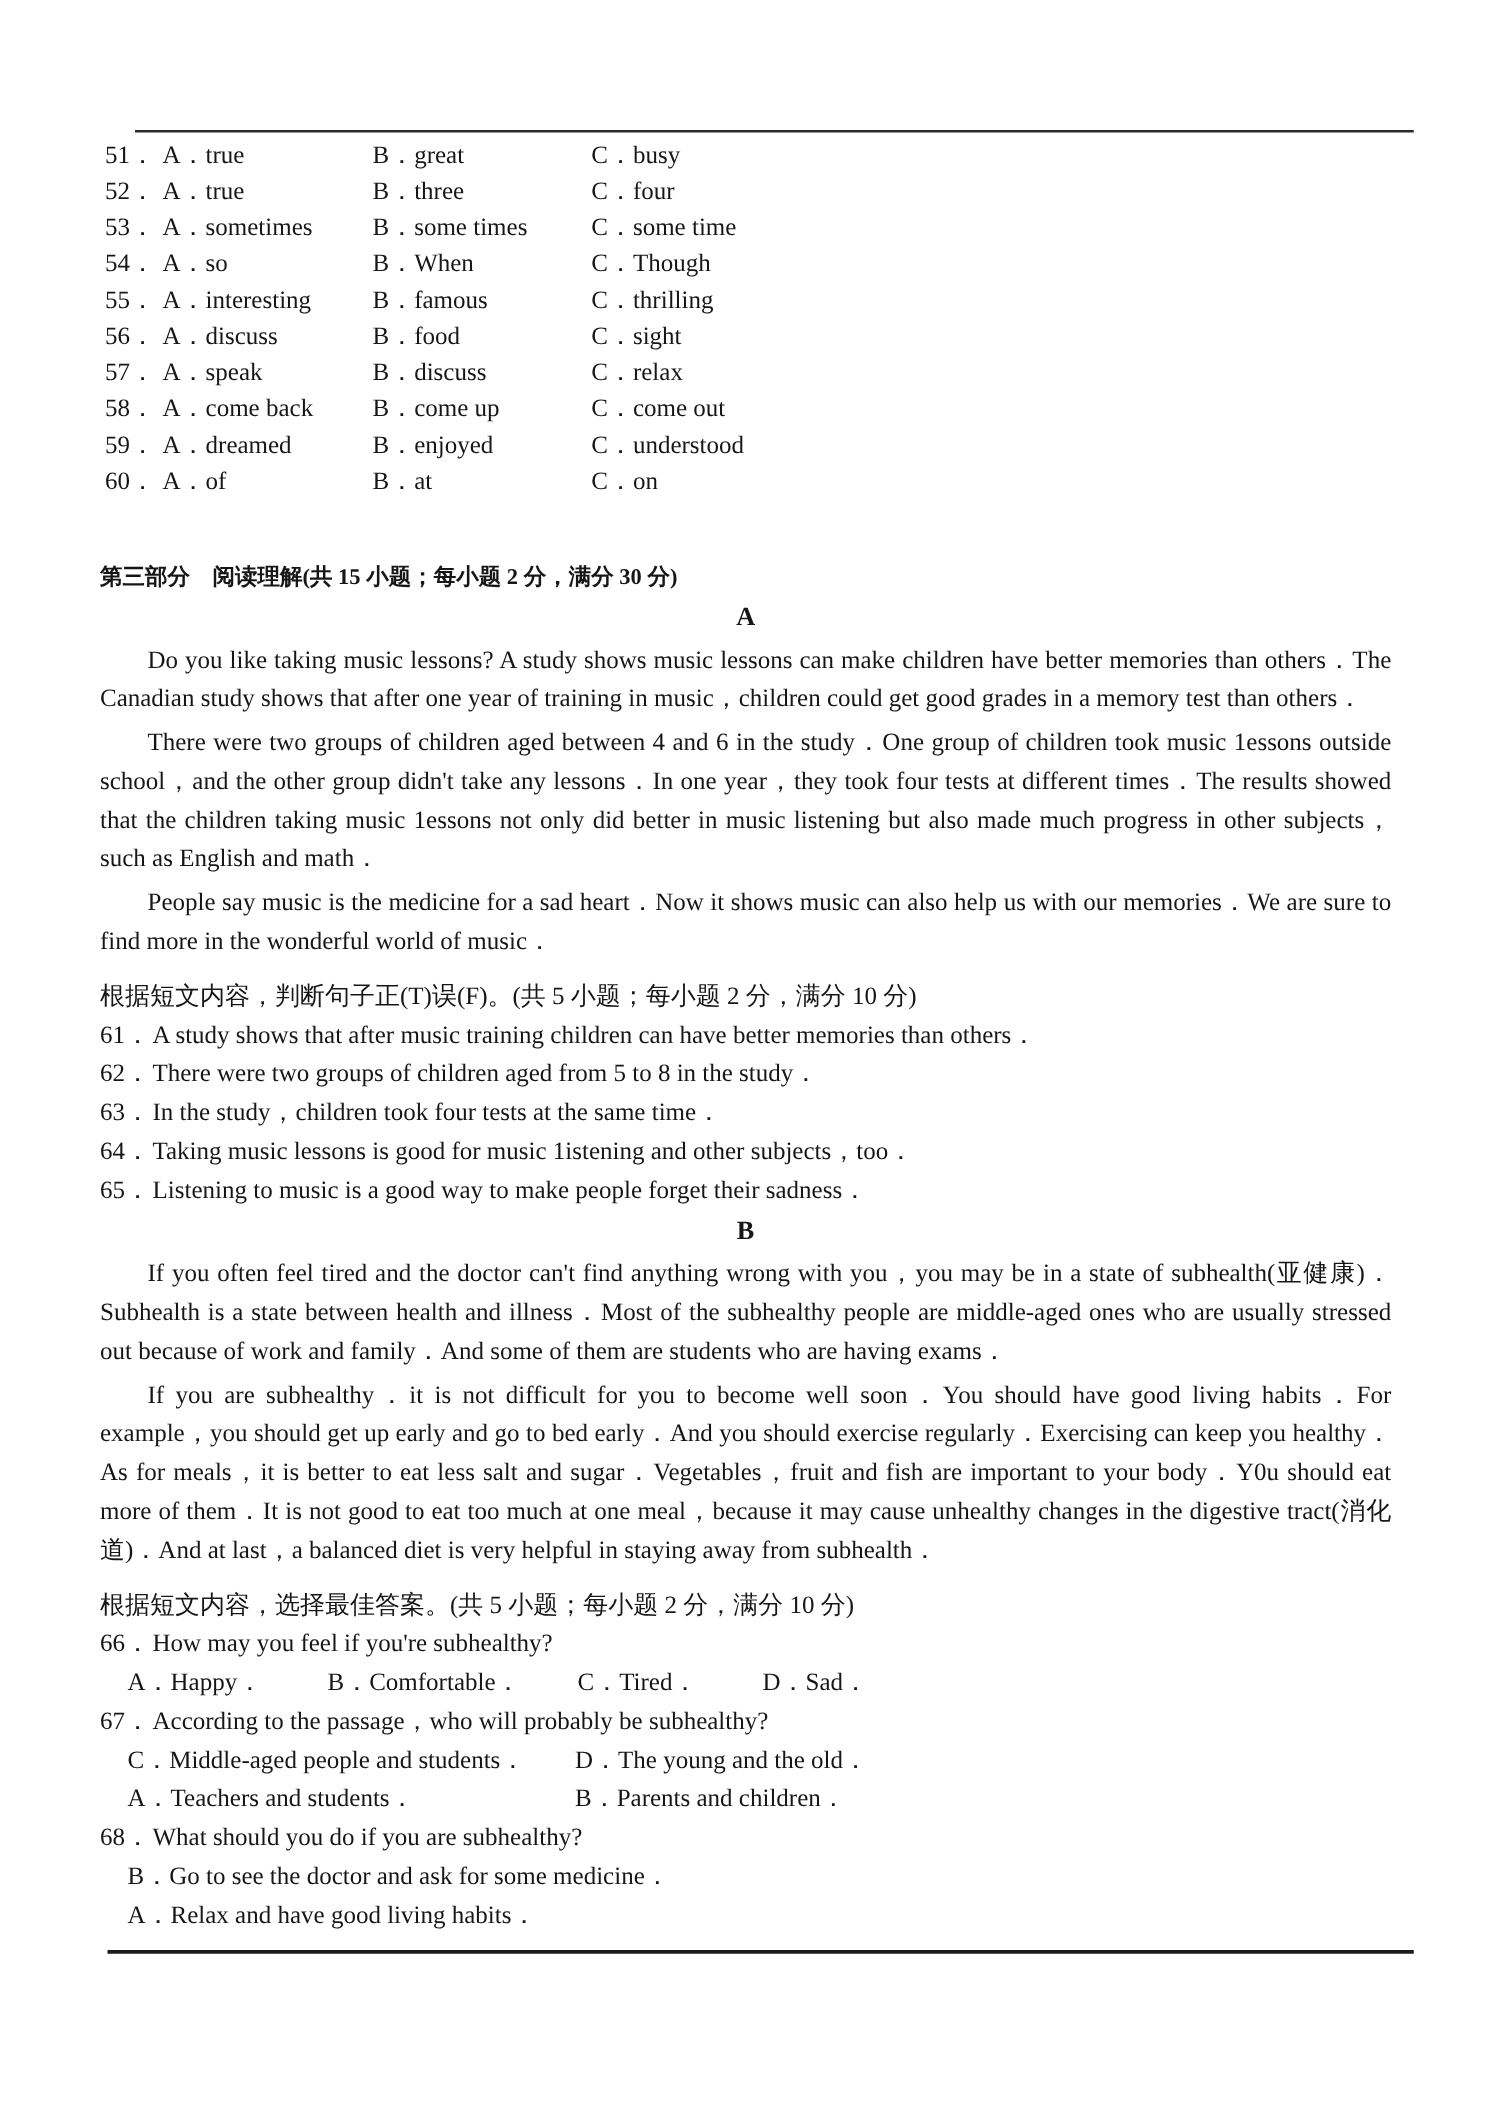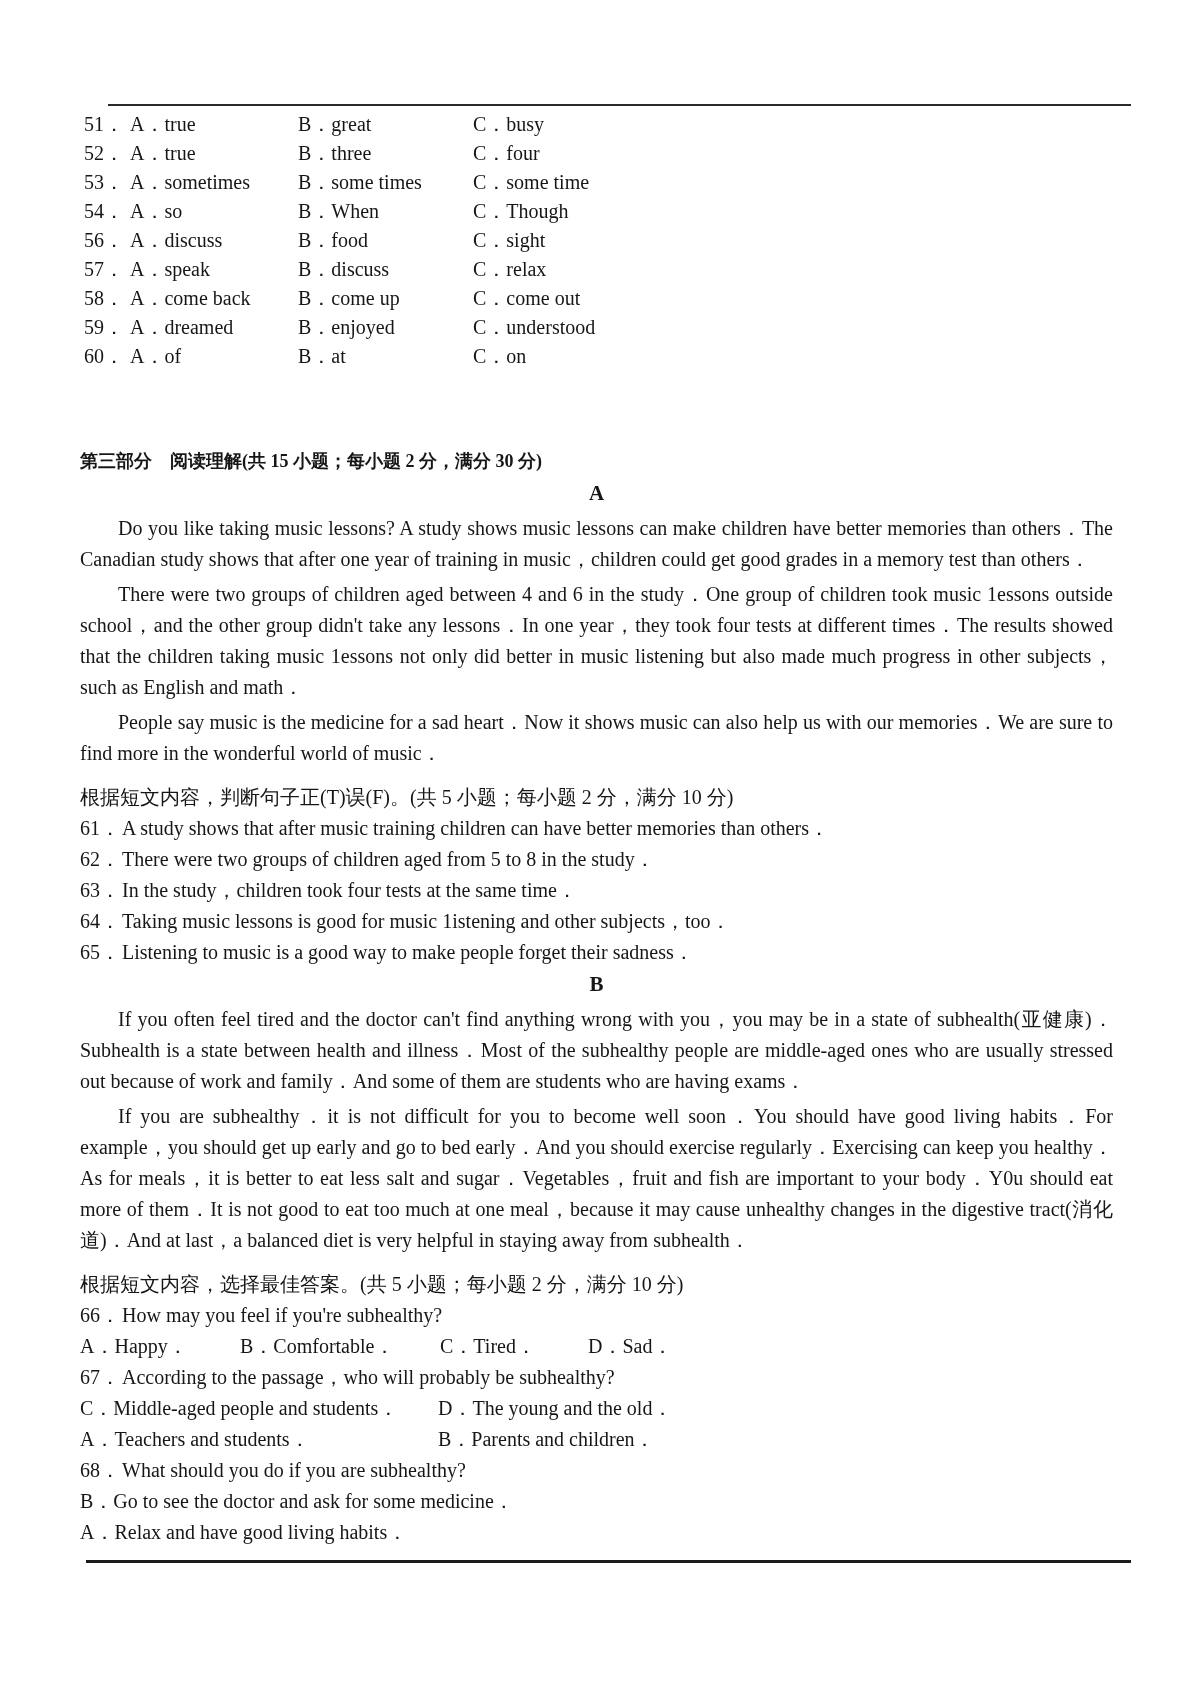--- a/index.html
+++ b/index.html
@@ -21,38 +21,39 @@
   .cc{display:inline-block;}
 
   
   .main{position:absolute;left:80px;top:446px;width:1033px;font-size:20px;line-height:31px;}
   .section-title{font-weight:bold;font-size:18px;line-height:31px;}
   .passage-label{text-align:center;font-weight:bold;font-size:21px;line-height:31px;margin-top:1px;}
   .para{margin:4px 0 0 0;text-indent:38px;text-align:justify;}
   .instruction{margin-top:13px;line-height:31px;}
   .q{line-height:31px;white-space:nowrap;}
   .qn{display:inline-block;width:42px;}
-  .opt-row{line-height:31px;white-space:nowrap;font-family:Liberation Serif, serif;}
+  .opt-row{line-height:31px;margin-left:22px;white-space:nowrap;font-family:Liberation Serif, serif;}
   .o66a{display:inline-block;width:160px;}
   .o66b{display:inline-block;width:200px;}
   .o66c{display:inline-block;width:148px;}
   .o66d{display:inline-block;}
   .col1{display:inline-block;width:358px;}
   .col2{display:inline-block;}
 </style>
 </head>
 <body>
 
 <div class="rule top-rule"></div>
 
 <div class="cloze">
   <div class="cloze-row"><span class="cn">51．</span><span class="ca">A．true</span><span class="cb">B．great</span><span class="cc">C．busy</span></div>
   <div class="cloze-row"><span class="cn">52．</span><span class="ca">A．true</span><span class="cb">B．three</span><span class="cc">C．four</span></div>
   <div class="cloze-row"><span class="cn">53．</span><span class="ca">A．sometimes</span><span class="cb">B．some times</span><span class="cc">C．some time</span></div>
   <div class="cloze-row"><span class="cn">54．</span><span class="ca">A．so</span><span class="cb">B．When</span><span class="cc">C．Though</span></div>
+  <div class="cloze-row"><span class="cn">55．</span><span class="ca">A．interesting</span><span class="cb">B．famous</span><span class="cc">C．thrilling</span></div>
   <div class="cloze-row"><span class="cn">56．</span><span class="ca">A．discuss</span><span class="cb">B．food</span><span class="cc">C．sight</span></div>
   <div class="cloze-row"><span class="cn">57．</span><span class="ca">A．speak</span><span class="cb">B．discuss</span><span class="cc">C．relax</span></div>
   <div class="cloze-row"><span class="cn">58．</span><span class="ca">A．come back</span><span class="cb">B．come up</span><span class="cc">C．come out</span></div>
   <div class="cloze-row"><span class="cn">59．</span><span class="ca">A．dreamed</span><span class="cb">B．enjoyed</span><span class="cc">C．understood</span></div>
   <div class="cloze-row"><span class="cn">60．</span><span class="ca">A．of</span><span class="cb">B．at</span><span class="cc">C．on</span></div>
 </div>
 
 <div class="main">
   <div class="section-title">第三部分　阅读理解(共 15 小题；每小题 2 分，满分 30 分)</div>
 

